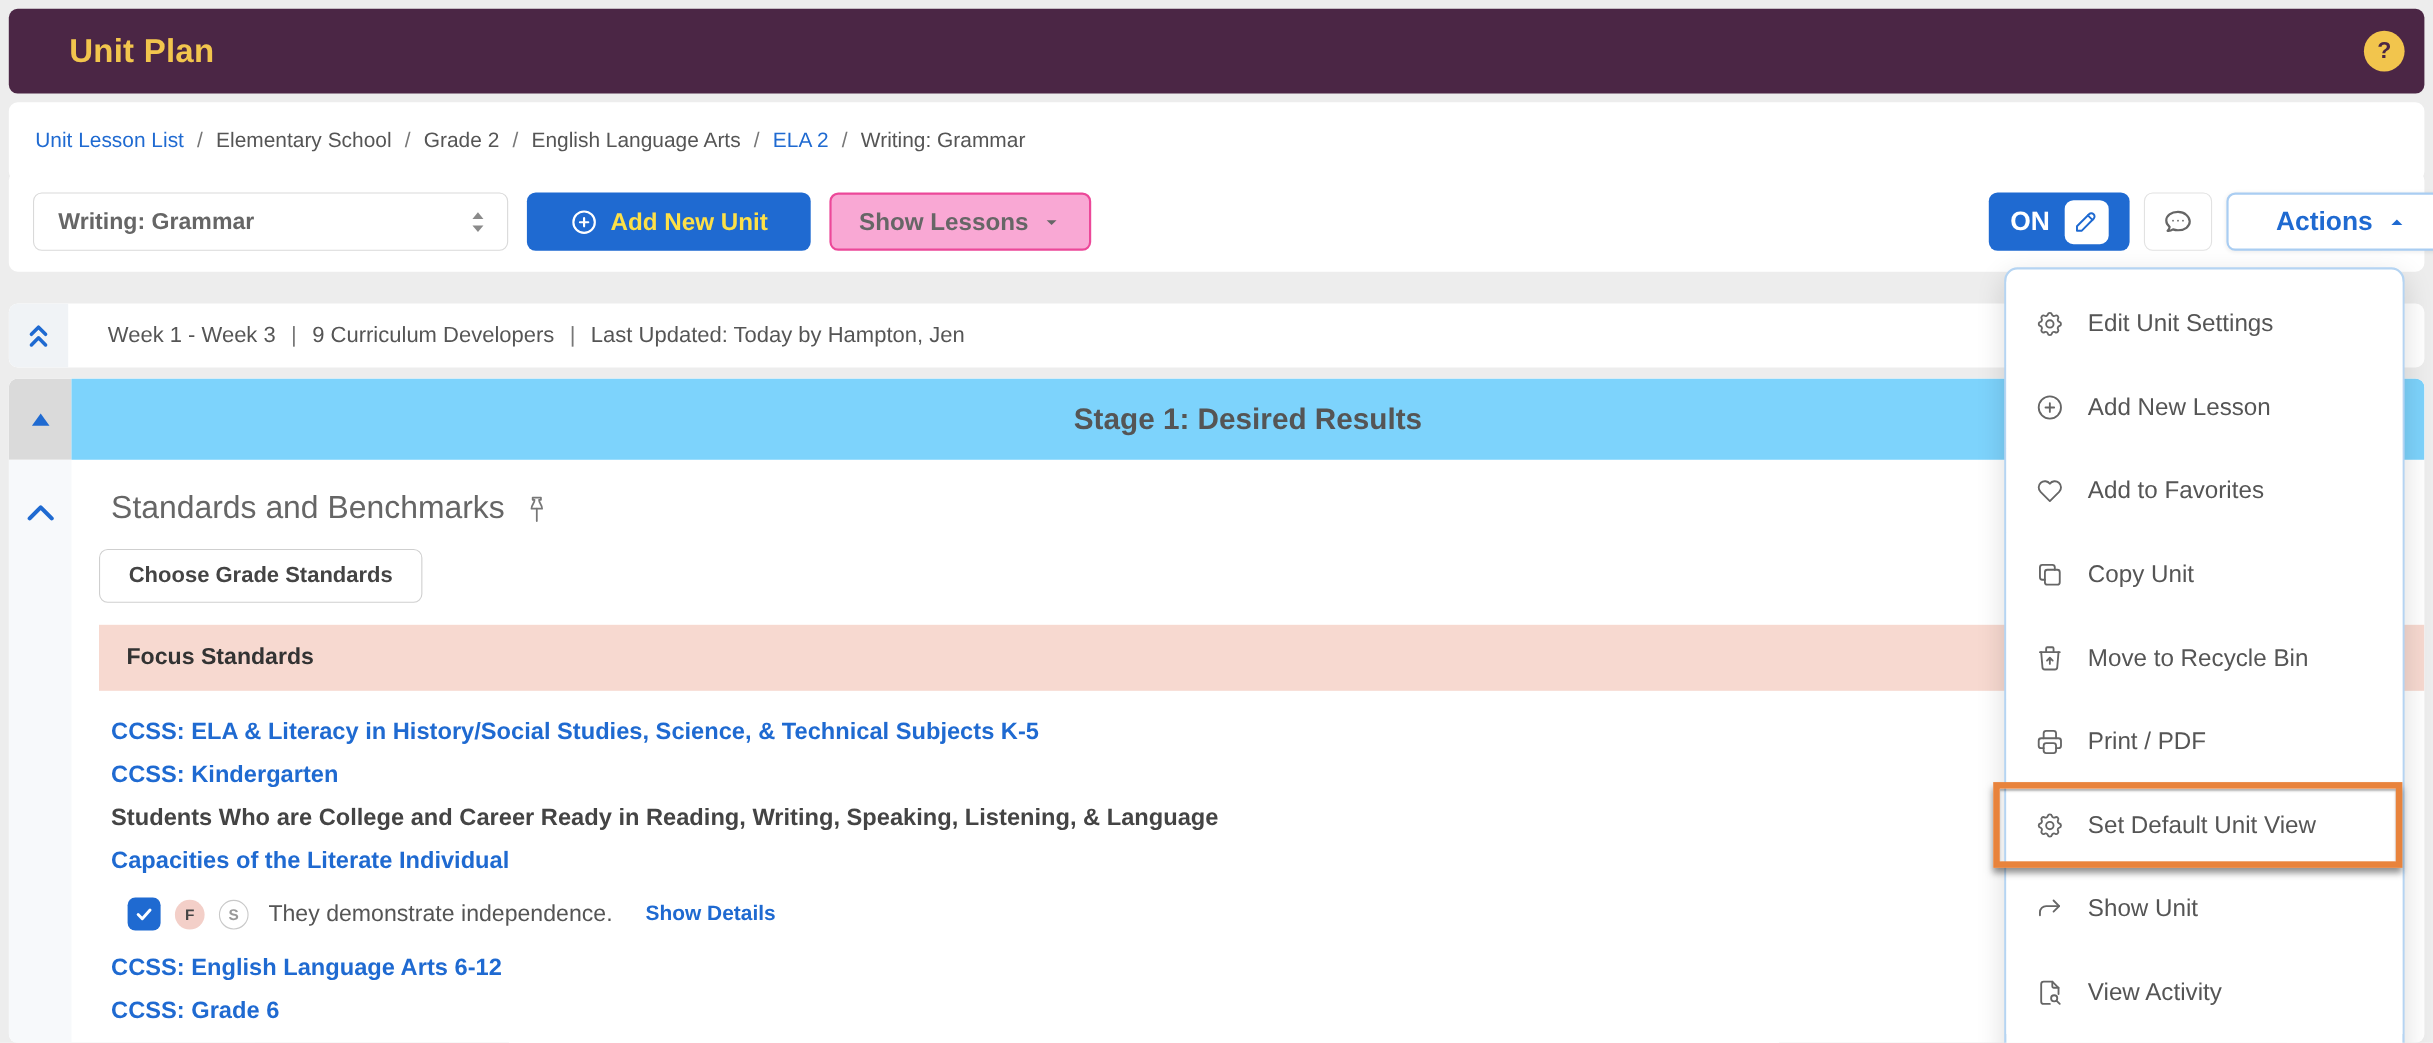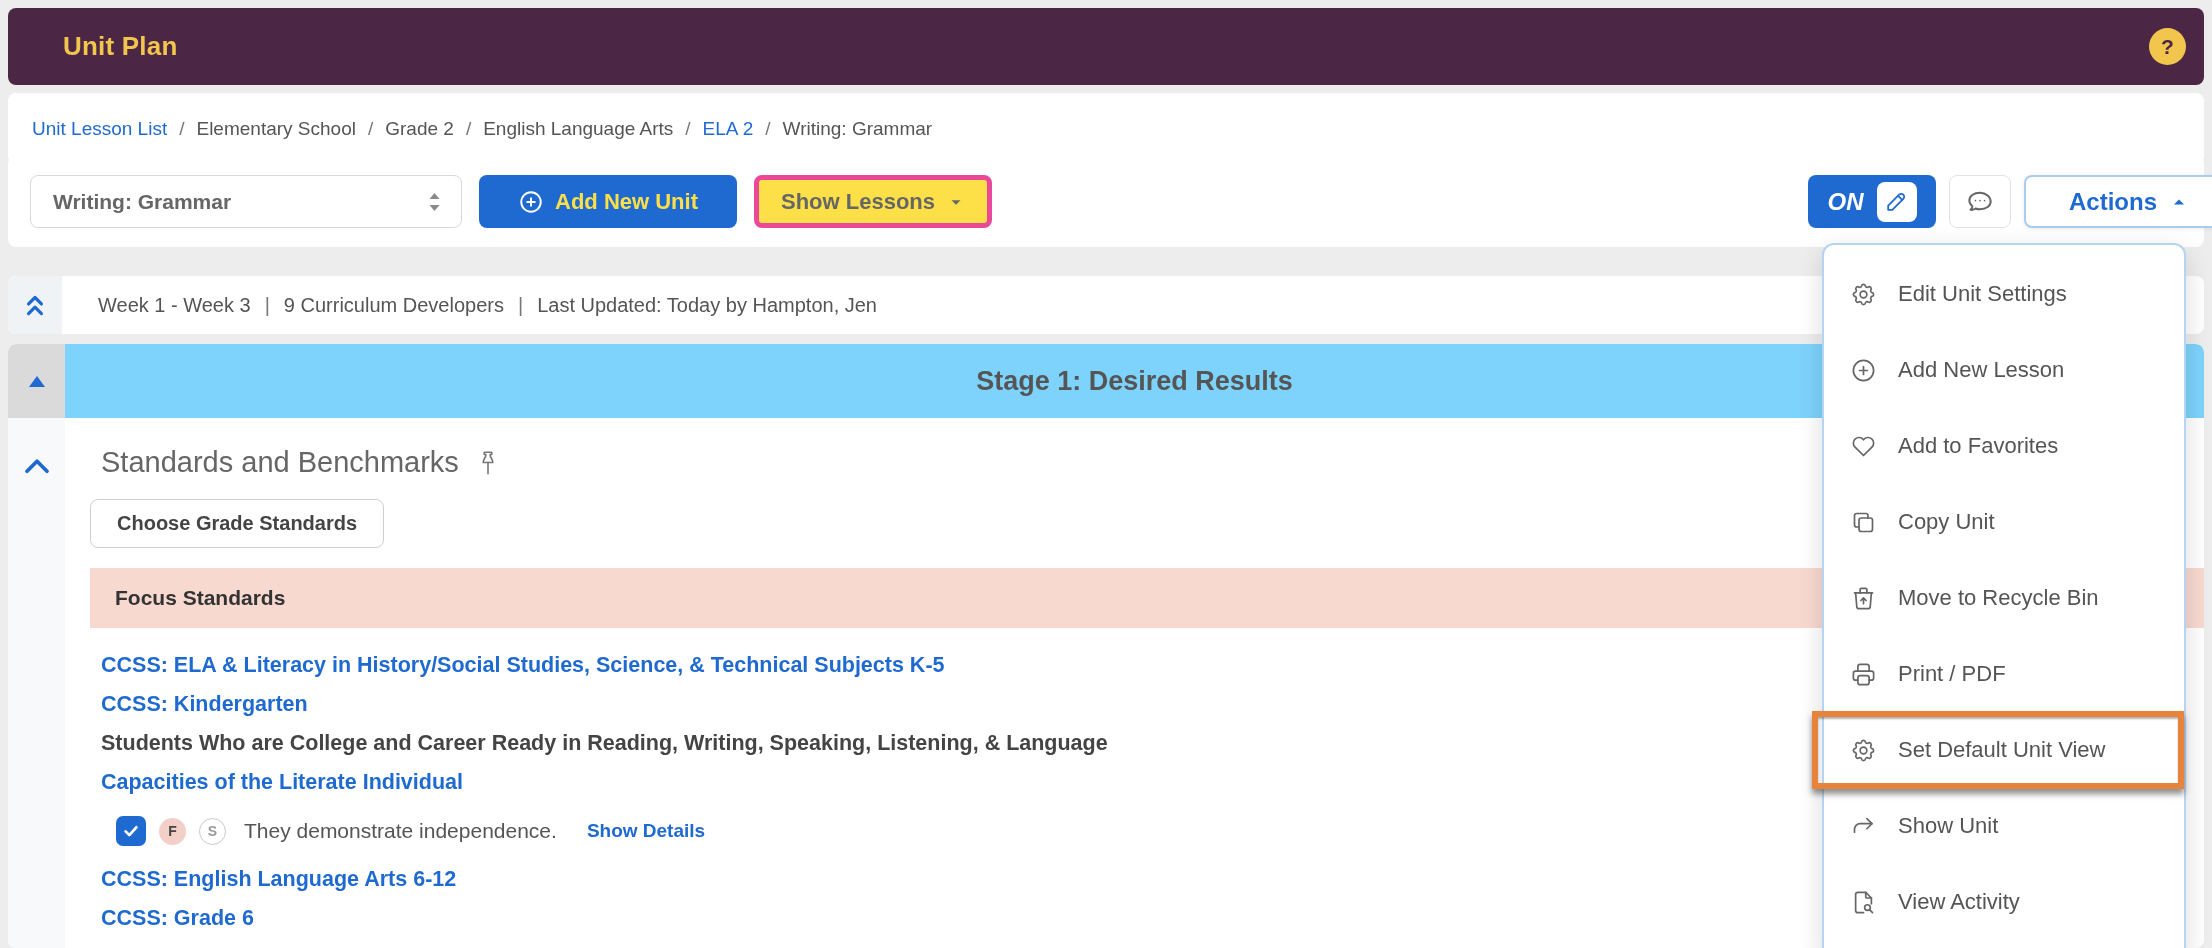--- a/index.html
+++ b/index.html
@@ -8,43 +8,43 @@
     font-family:"Liberation Sans", sans-serif;
     background:#ededed;
     position:relative;
     overflow:hidden;
     color:#555;
   }
   .card { position:absolute; left:8px; width:2196px; background:#fff; border-radius:8px; }
 
   
   #app-header { top:8px; height:77px; background:#4b2645; display:flex; align-items:center; }
-  #app-header .title { color:#f2c54d; font-size:26px; font-weight:bold; padding-left:55px; letter-spacing:.2px; }
+  #app-header .title { color:#f2c54d; font-size:30px; font-weight:bold; padding-left:55px; letter-spacing:.2px; }
   #help-btn { position:absolute; right:18px; top:20px; width:37px; height:37px; border-radius:50%;
     background:#f2c54d; color:#4b2645; font-weight:bold; font-size:21px;
     display:flex; align-items:center; justify-content:center; cursor:pointer; }
 
   
   #breadcrumb-card { top:93px; height:71px; display:flex; align-items:center; padding-left:24px; }
   #breadcrumb { display:flex; align-items:center; font-size:19px; }
   #breadcrumb .crumb { color:#555; }
   #breadcrumb .crumb.link { color:#1f6ad1; cursor:pointer; }
   #breadcrumb .sep { color:#777; margin:0 12px; }
 
   
   #toolbar-card { top:156px; height:91px; }
   .tbtn { position:absolute; top:19px; height:53px; border-radius:8px; display:flex;
     align-items:center; justify-content:center; font-weight:bold; cursor:pointer; }
   #unit-select { left:22px; width:432px; border:1px solid #d9d9d9; background:#fff;
     justify-content:flex-start; padding:0 18px 0 22px; color:#666; font-size:21px; }
   #unit-select .sort { margin-left:auto; display:flex; }
   #add-unit-btn { left:471px; width:258px; background:#1f6ad1; color:#fde047; font-size:22px; gap:11px; }
-  #show-lessons-btn { left:746px; width:238px; border:5px solid #ec4899; background:#fde047;
+  #show-lessons-btn { left:746px; width:238px; border:2px solid #ec4899; background:#f9a8d4;
     color:#666; font-size:22px; gap:12px; }
-  #on-toggle { left:1800px; width:128px; background:#1f6ad1; color:#fff; font-size:24px; gap:13px;font-style:italic; }
+  #on-toggle { left:1800px; width:128px; background:#1f6ad1; color:#fff; font-size:24px; gap:13px; }
   #on-toggle .pencil-box { width:40px; height:40px; background:#fff; border-radius:8px;
     display:flex; align-items:center; justify-content:center; }
   #comment-btn { left:1941px; width:62px; border:1px solid #e2e2e2; background:#fff; }
   #actions-btn { left:2016px; width:210px; border:2px solid #a9cdf2; background:#fff;
     color:#1f6ad1; font-size:24px; gap:12px; box-shadow:0 1px 4px rgba(0,0,0,.08); }
 
   
   #week-card { top:276px; height:58px; display:flex; align-items:center; overflow:hidden; }
   #collapse-cell { width:54px; height:100%; background:#f0f3f6; border-radius:8px 0 0 8px;
     display:flex; align-items:center; justify-content:center; cursor:pointer; flex:0 0 auto; }

